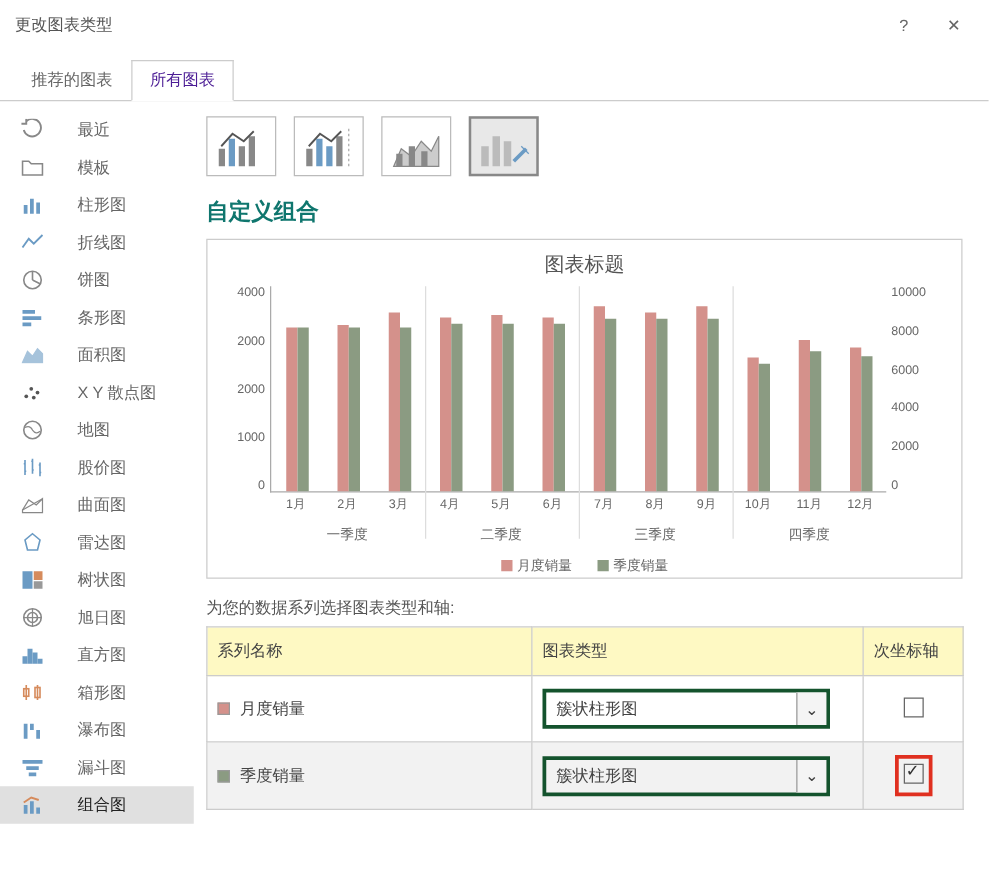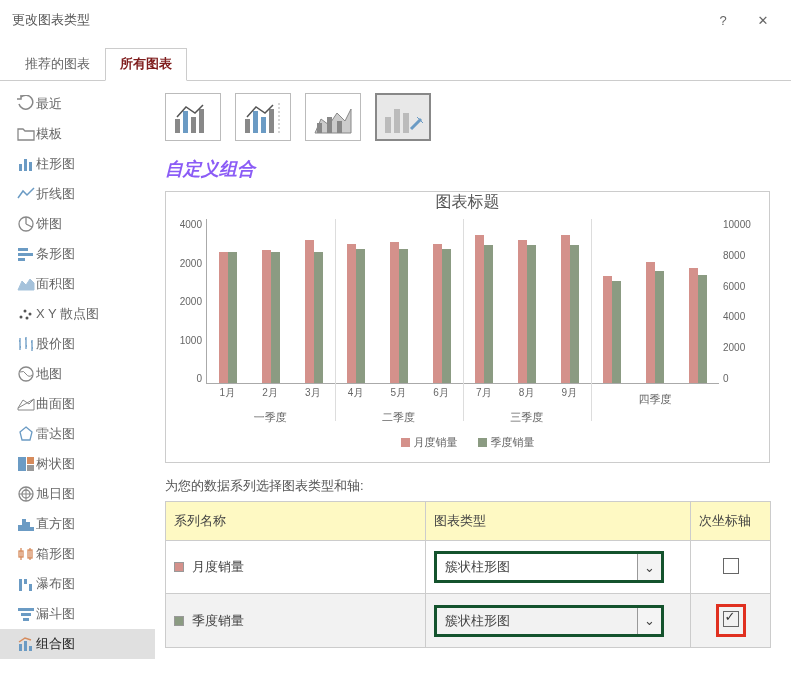--- a/index.html
+++ b/index.html
@@ -5,38 +5,38 @@
 * { box-sizing: border-box; margin: 0; padding: 0; font-family: "Microsoft YaHei", "Segoe UI", sans-serif; }
 body { background: #fff; width: 791px; height: 695px; overflow: hidden; font-size: 13px; color: #333; }
 
 .titlebar { display: flex; justify-content: space-between; align-items: center; padding: 8px 12px; border-bottom: 0; }
 .titlebar-title { color: #555; }
 .titlebar-buttons { display: flex; gap: 8px; }
 .titlebar-btn { width: 32px; height: 24px; display: flex; align-items: center; justify-content: center; color: #666; cursor: pointer; }
 
 .tabs { display: flex; border-bottom: 1px solid #ccc; padding: 0 10px; margin-top: 8px; }
 .tab { padding: 6px 14px; cursor: pointer; color: #666; border: 1px solid transparent; }
-.tab.active { border: 1px solid #ccc; border-bottom: 1px solid #fff; margin-bottom: -1px; background: #fff; color: #7f1d1d; font-weight: bold; }
+.tab.active { border: 1px solid #ccc; border-bottom: 1px solid #fff; margin-bottom: -1px; background: #fff; color: #4c1d95; }
 
 .main { display: flex; height: calc(100% - 70px); }
 
 .sidebar { width: 155px; padding: 8px 0; }
-.sidebar-item { display: flex; align-items: center; gap: 0; padding: 5px 10px 5px 16px; cursor: pointer; color: #666; }
+.sidebar-item { display: flex; align-items: center; gap: 26px; padding: 5px 10px 5px 16px; cursor: pointer; color: #666; }
 .sidebar-item.selected { background: #e0e0e0; color: #222; }
 .sidebar-item .icon { width: 20px; height: 20px; display: flex; align-items: center; justify-content: center; }
 
 .content { flex: 1; padding: 12px 20px 12px 10px; overflow: auto; }
 
 .chart-type-row { display: flex; gap: 14px; margin-bottom: 16px; }
 .chart-type-btn { width: 56px; height: 48px; border: 1px solid #bbb; display: flex; align-items: center; justify-content: center; cursor: pointer; background: #fff; }
 .chart-type-btn.selected { background: #e8e8e8; border: 2px solid #888; }
 
-.section-title { font-size: 18px; font-weight: 600; color: #8b5cf6; margin-bottom: 10px; font-style: italic; }
-
-.chart-preview { border: 1px solid #ccc; width: 605px; height: 272px; position: relative; background: #fff; }
+.section-title { font-size: 18px; font-weight: 600; color: #0f766e; margin-bottom: 10px; }
+
+.chart-preview { border: 1px solid #ccc; padding: 10px; width: 605px; height: 272px; position: relative; background: #fff; }
 .chart-title { text-align: center; font-size: 16px; color: #555; margin-bottom: 6px; }
 .chart-area { position: relative; height: 165px; display: flex; }
 .y-axis-left { width: 40px; display: flex; flex-direction: column; justify-content: space-between; align-items: flex-end; font-size: 10px; color: #666; padding-right: 4px; }
 .plot { flex: 1; border-left: 1px solid #aaa; border-bottom: 1px solid #aaa; position: relative; display: flex; align-items: flex-end; }
 .quarter-group { flex: 1; display: flex; justify-content: space-around; align-items: flex-end; border-right: 0; height: 100%; position: relative; }
 .bar-pair { display: flex; align-items: flex-end; gap: 0; height: 100%; }
 .bar { width: 9px; }
 .bar.monthly { background: #d4918b; }
 .bar.quarterly { background: #8b9b82; }
 .y-axis-right { width: 50px; display: flex; flex-direction: column; justify-content: space-between; align-items: flex-start; font-size: 10px; color: #666; padding-left: 4px; }
@@ -154,34 +154,34 @@
             <circle cx="4" cy="11" r="1.5" fill="#555"></circle>
             <circle cx="8" cy="5" r="1.5" fill="#555"></circle>
             <circle cx="13" cy="8" r="1.5" fill="#555"></circle>
             <circle cx="10" cy="12" r="1.5" fill="#555"></circle>
           </svg>
         </span>
       <span>X Y 散点图</span>
     </div>
     <div class="sidebar-item">
       <span class="icon">
-          <svg width="18" height="16" viewBox="0 0 18 16">
-            <path d="M3 2 L3 14 M3 5 L2 5 M3 11 L4 11 M9 1 L9 13 M9 3 L8 3 M9 10 L10 10 M15 4 L15 15 M15 6 L14 6 M15 12 L16 12" stroke="#6b9bc4" stroke-width="1.3"></path>
-          </svg>
-        </span>
-      <span>股价图</span>
-    </div>
-    <div class="sidebar-item">
-      <span class="icon">
           <svg width="18" height="18" viewBox="0 0 18 18">
             <circle cx="9" cy="9" r="7" fill="none" stroke="#888" stroke-width="1.3"></circle>
             <path d="M3 7 Q7 5 9 9 Q12 13 15 10" fill="none" stroke="#888"></path>
           </svg>
         </span>
       <span>地图</span>
+    </div>
+    <div class="sidebar-item">
+      <span class="icon">
+          <svg width="18" height="16" viewBox="0 0 18 16">
+            <path d="M3 2 L3 14 M3 5 L2 5 M3 11 L4 11 M9 1 L9 13 M9 3 L8 3 M9 10 L10 10 M15 4 L15 15 M15 6 L14 6 M15 12 L16 12" stroke="#6b9bc4" stroke-width="1.3"></path>
+          </svg>
+        </span>
+      <span>股价图</span>
     </div>
     <div class="sidebar-item">
       <span class="icon">
           <svg width="18" height="16" viewBox="0 0 18 16">
             <path d="M1 12 L6 4 L12 8 L17 3 L17 14 L1 14 Z" fill="none" stroke="#888"></path>
             <path d="M1 12 L17 3" stroke="#888"></path>
           </svg>
         </span>
       <span>曲面图</span>
     </div>
@@ -408,20 +408,25 @@
           </div>
           <div class="x-quarter">
             <div class="month-labels">
               <span>7月</span>
               <span>8月</span>
               <span>9月</span>
             </div>
             <div class="quarter-label">三季度</div>
           </div>
           <div class="x-quarter">
+            <div class="month-labels">
+              <span>10月</span>
+              <span>11月</span>
+              <span>12月</span>
+            </div>
             <div class="quarter-label">四季度</div>
           </div>
         </div>
       <div class="legend">
         <div class="legend-item">
             <span class="legend-swatch" style="background:#d4918b"></span>
             <span>月度销量</span>
           </div>
         <div class="legend-item">
             <span class="legend-swatch" style="background:#8b9b82"></span>

